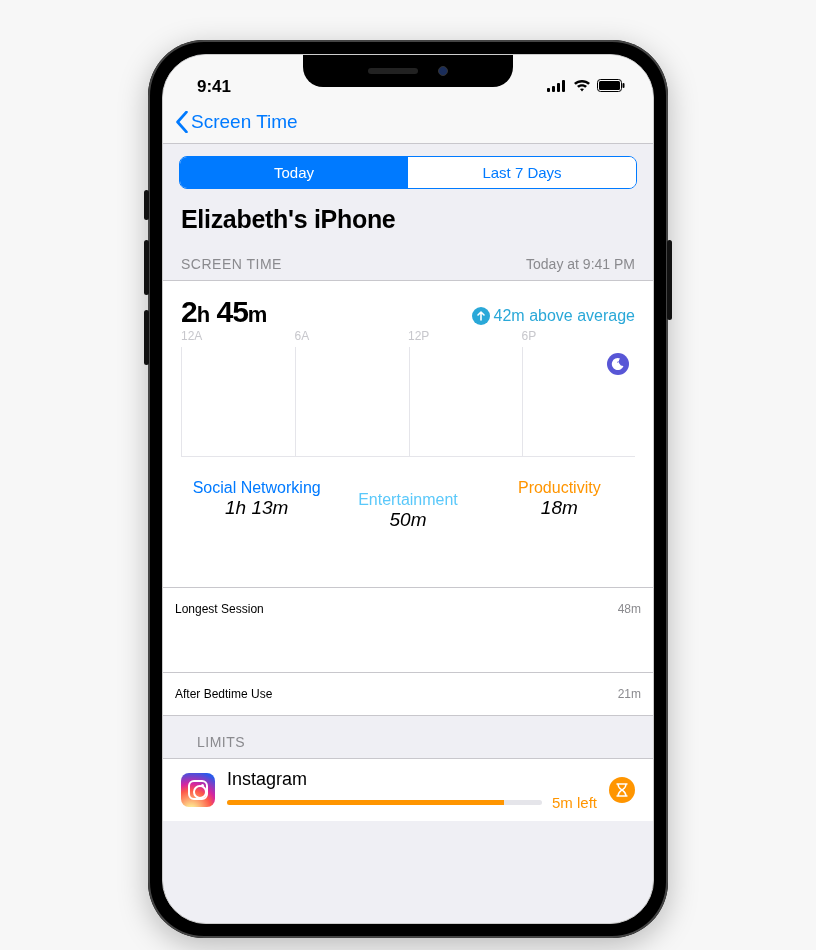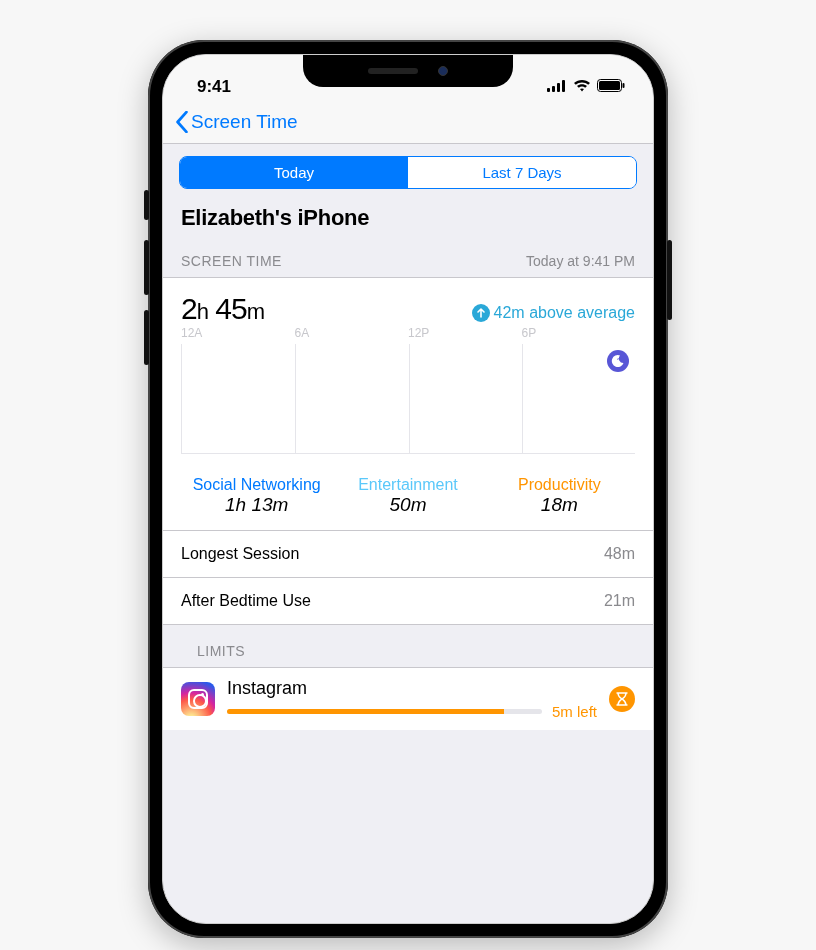--- a/index.html
+++ b/index.html
@@ -66,35 +66,35 @@
   .back { display:flex; align-items:center; color:#007aff; font-size:19px; gap:2px; }
   .back svg { width:14px; height:22px; }
   
   .seg-wrap { padding: 12px 16px 10px 16px; background:#efeff4; }
   .segmented {
     display:flex; border:1.5px solid #007aff; border-radius:8px; overflow:hidden;
     font-size:15px;
   }
   .seg { flex:1; text-align:center; padding:7px 0; color:#007aff; background:#fff; }
   .seg.active { background:#007aff; color:#fff; }
-  .device-title { font-size:22px; font-weight:700; letter-spacing:-.3px; padding: 6px 18px 14px 18px; background:#efeff4; }
+  .device-title { font-size:25px; font-weight:700; letter-spacing:-.3px; padding: 6px 18px 14px 18px; background:#efeff4; }
   
   .sect-head {
     display:flex; justify-content:space-between;
     padding: 8px 18px 8px 18px;
     font-size:14px; color:#8a8a8e;
     background:#efeff4;
     border-bottom:1px solid #c8c7cc;
   }
   .sect-head .left { text-transform:uppercase; letter-spacing:.5px; }
   
   .card { background:#fff; border-bottom:1px solid #c8c7cc; }
   .overview { padding: 14px 18px 0 18px; }
   .ov-top { display:flex; justify-content:space-between; align-items:flex-end; }
-  .total { font-size:30px; font-weight:400; letter-spacing:-1px; }
+  .total { font-size:30px; font-weight:700; letter-spacing:-1px; }
   .total .h { font-size:30px; }
   .total .u { font-size:22px; }
   .delta { color:#2aa8d8; font-size:16px; display:flex; align-items:center; gap:4px; padding-bottom:4px; }
   .delta-icon {
     width:18px; height:18px; border-radius:50%; background:#2aa8d8;
     display:flex; align-items:center; justify-content:center;
   }
   .delta-icon svg { width:10px; height:10px; }
   
   .chart-zone { position:relative; height:140px; margin-top:0; }
@@ -124,22 +124,23 @@
     background:#5856d6; display:flex; align-items:center; justify-content:center;
   }
   
   .cats { display:flex; padding: 10px 0 14px 0; }
   .cat { flex:1;text-align:center; }
   .cat-label { font-size:16px; }
   .cat-value { font-size:19px; color:#000;font-style:italic; }
   
   .stat-row {
     display:flex; justify-content:space-between;
-    padding:14px 18px; font-size:16px;
+    padding:14px 12px; font-size:12px;
     border-top:1px solid #c8c7cc;
+    margin-top:42px;
   }
   .stat-row .val { color:#8a8a8e; }
   
   .limits-head { padding:18px 18px 8px 34px; font-size:14px; color:#8a8a8e; text-transform:uppercase; letter-spacing:.5px; background:#efeff4; border-bottom:1px solid #c8c7cc; }
   .limit-row { background:#fff; display:flex; align-items:center; gap:12px; padding:10px 18px; }
   .app-icon {
     width:34px; height:34px; border-radius:8px;
     background: radial-gradient(circle at 30% 110%, #fdf497 0%, #fdf497 5%, #fd5949 45%, #d6249f 60%, #285AEB 90%);
     display:flex; align-items:center; justify-content:center;
   }
@@ -350,21 +351,21 @@
               <div class="grid" style="left: 75%;"></div>
             </div>
         </div>
 
         <div class="cats" id="cats">
             <div class="cat">
               <div class="cat-label" style="color: rgb(0, 122, 255);">Social Networking</div>
               <div class="cat-value">1h 13m</div>
             </div>
             <div class="cat">
-              <div class="cat-label" style="color: rgb(90, 200, 250);">Entertainment</div>
+              <div class="cat-label" style="color: rgb(90, 200, 250); margin-top: 12px;">Entertainment</div>
               <div class="cat-value">50m</div>
             </div>
             <div class="cat">
               <div class="cat-label" style="color: rgb(255, 149, 0);">Productivity</div>
               <div class="cat-value">18m</div>
             </div>
           </div>
       </div>
 
       <div id="stat-rows">

